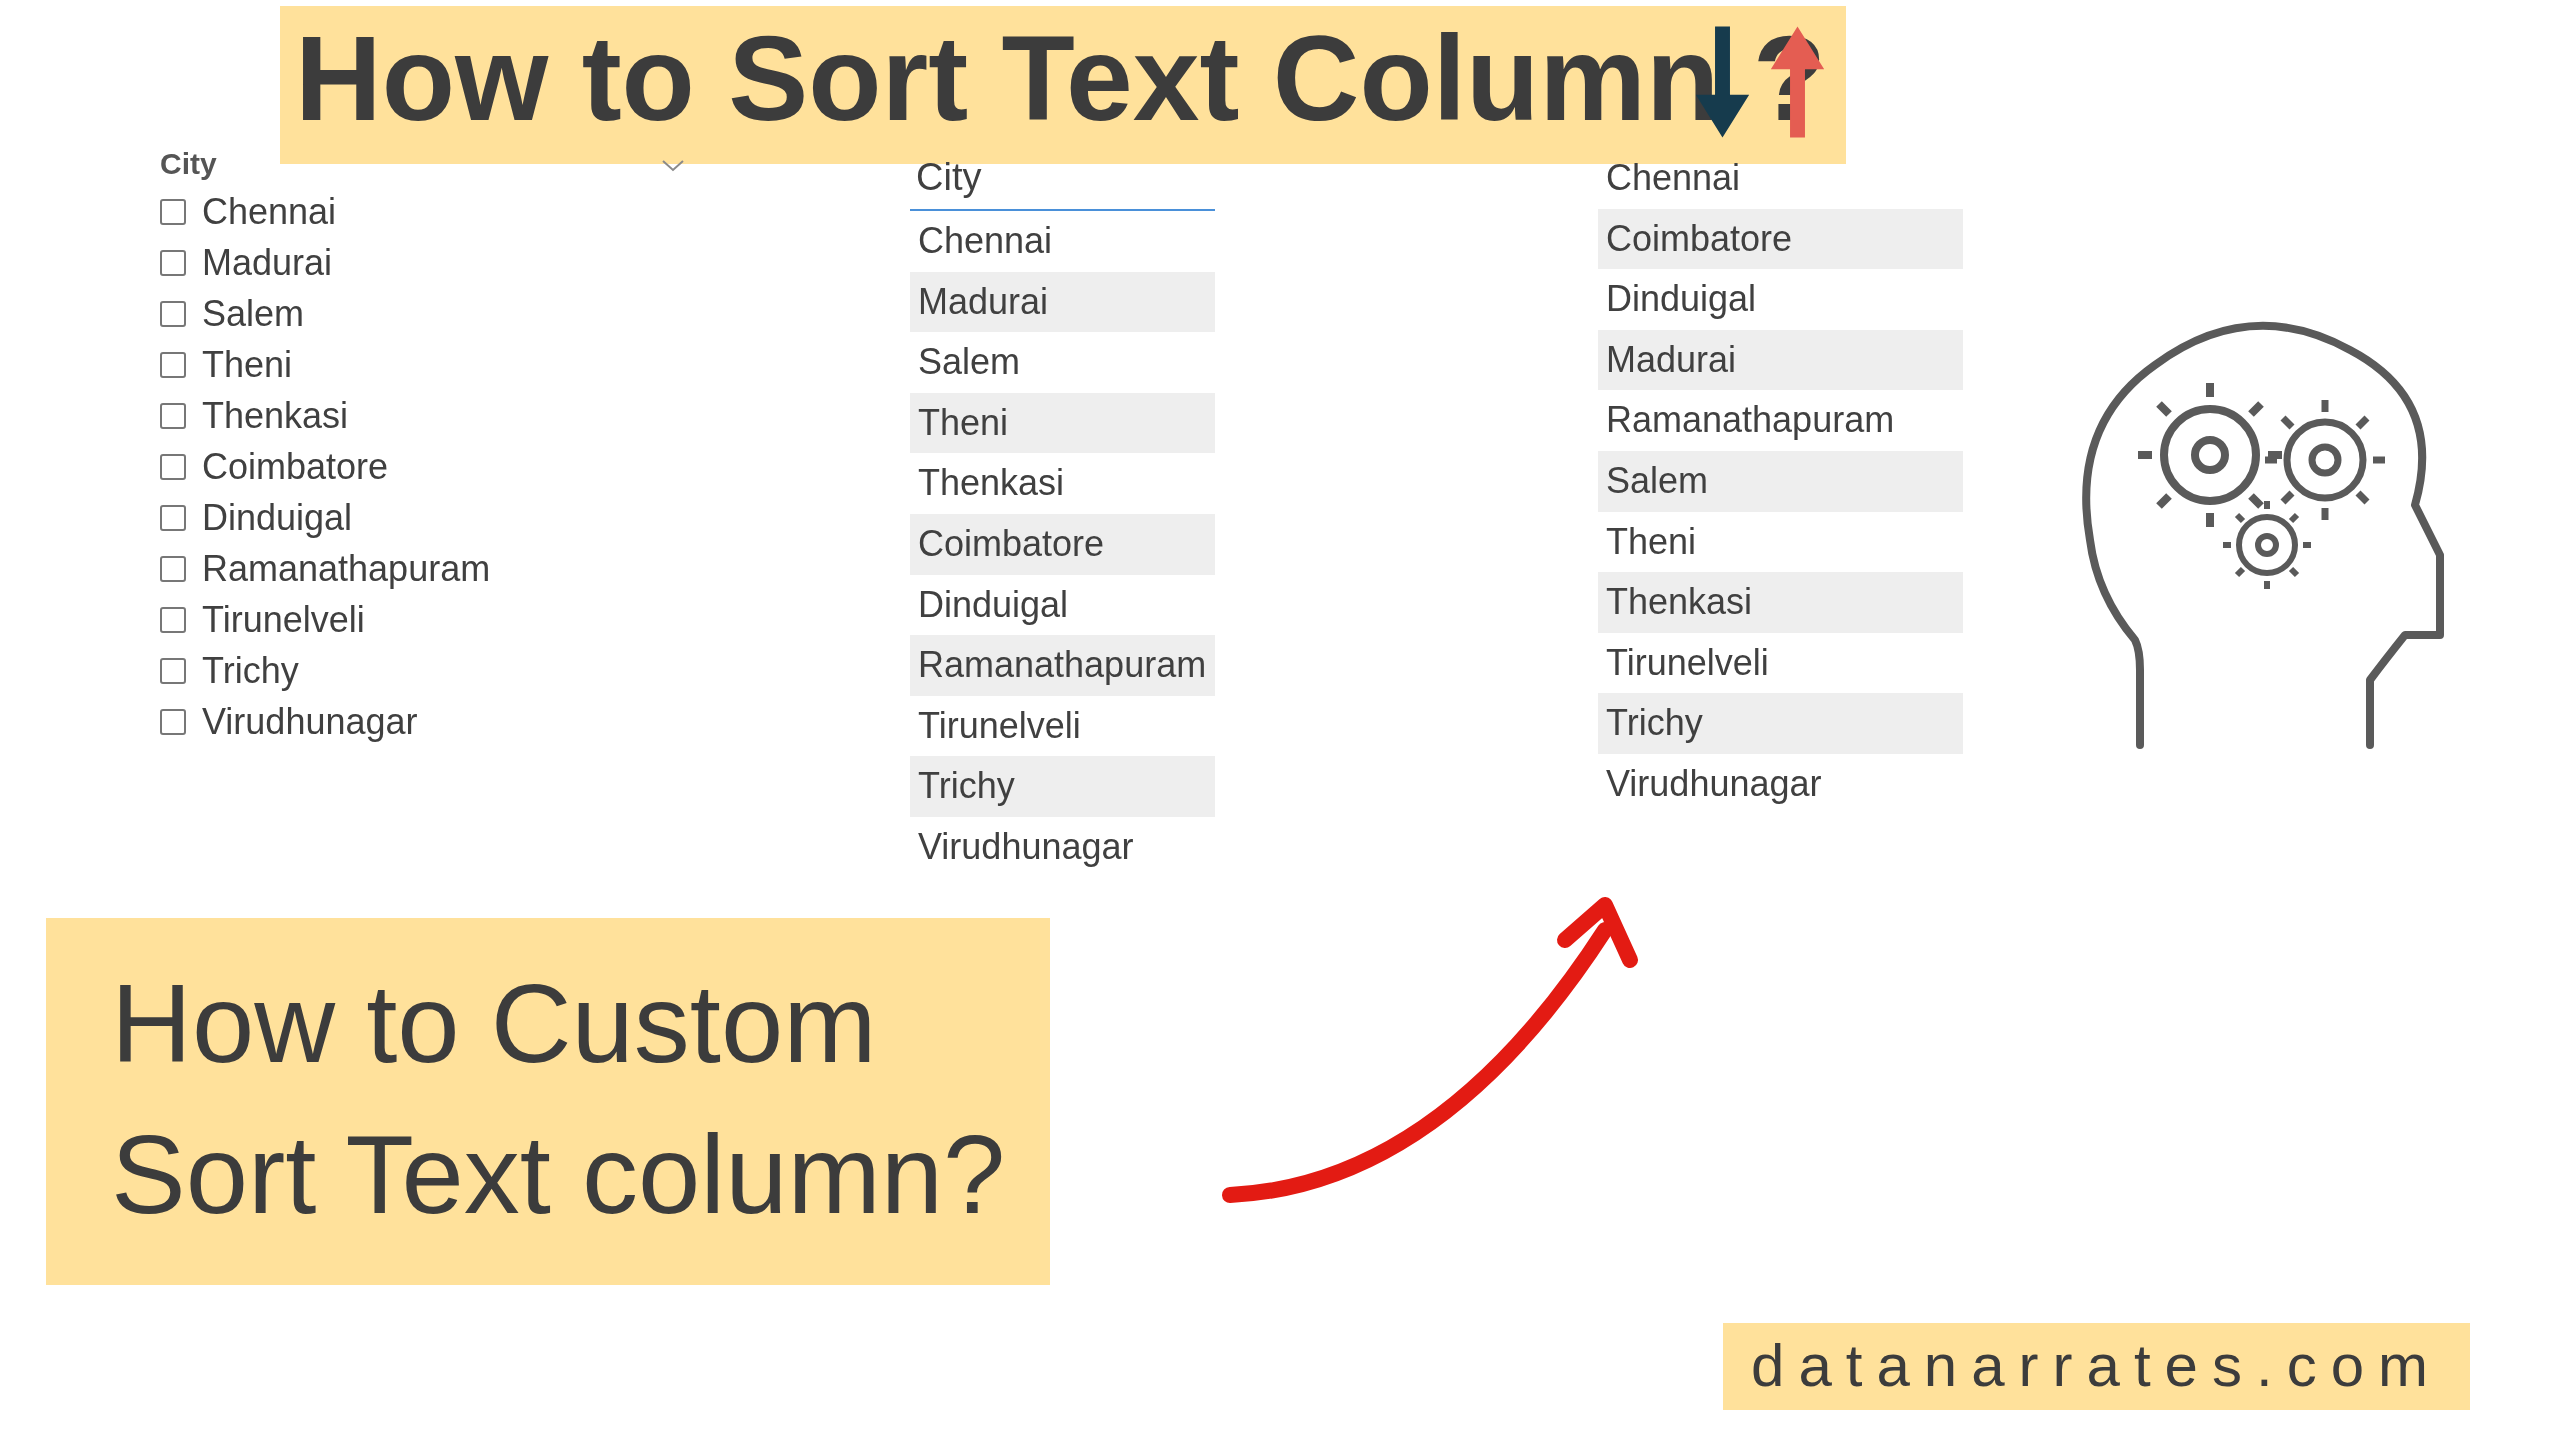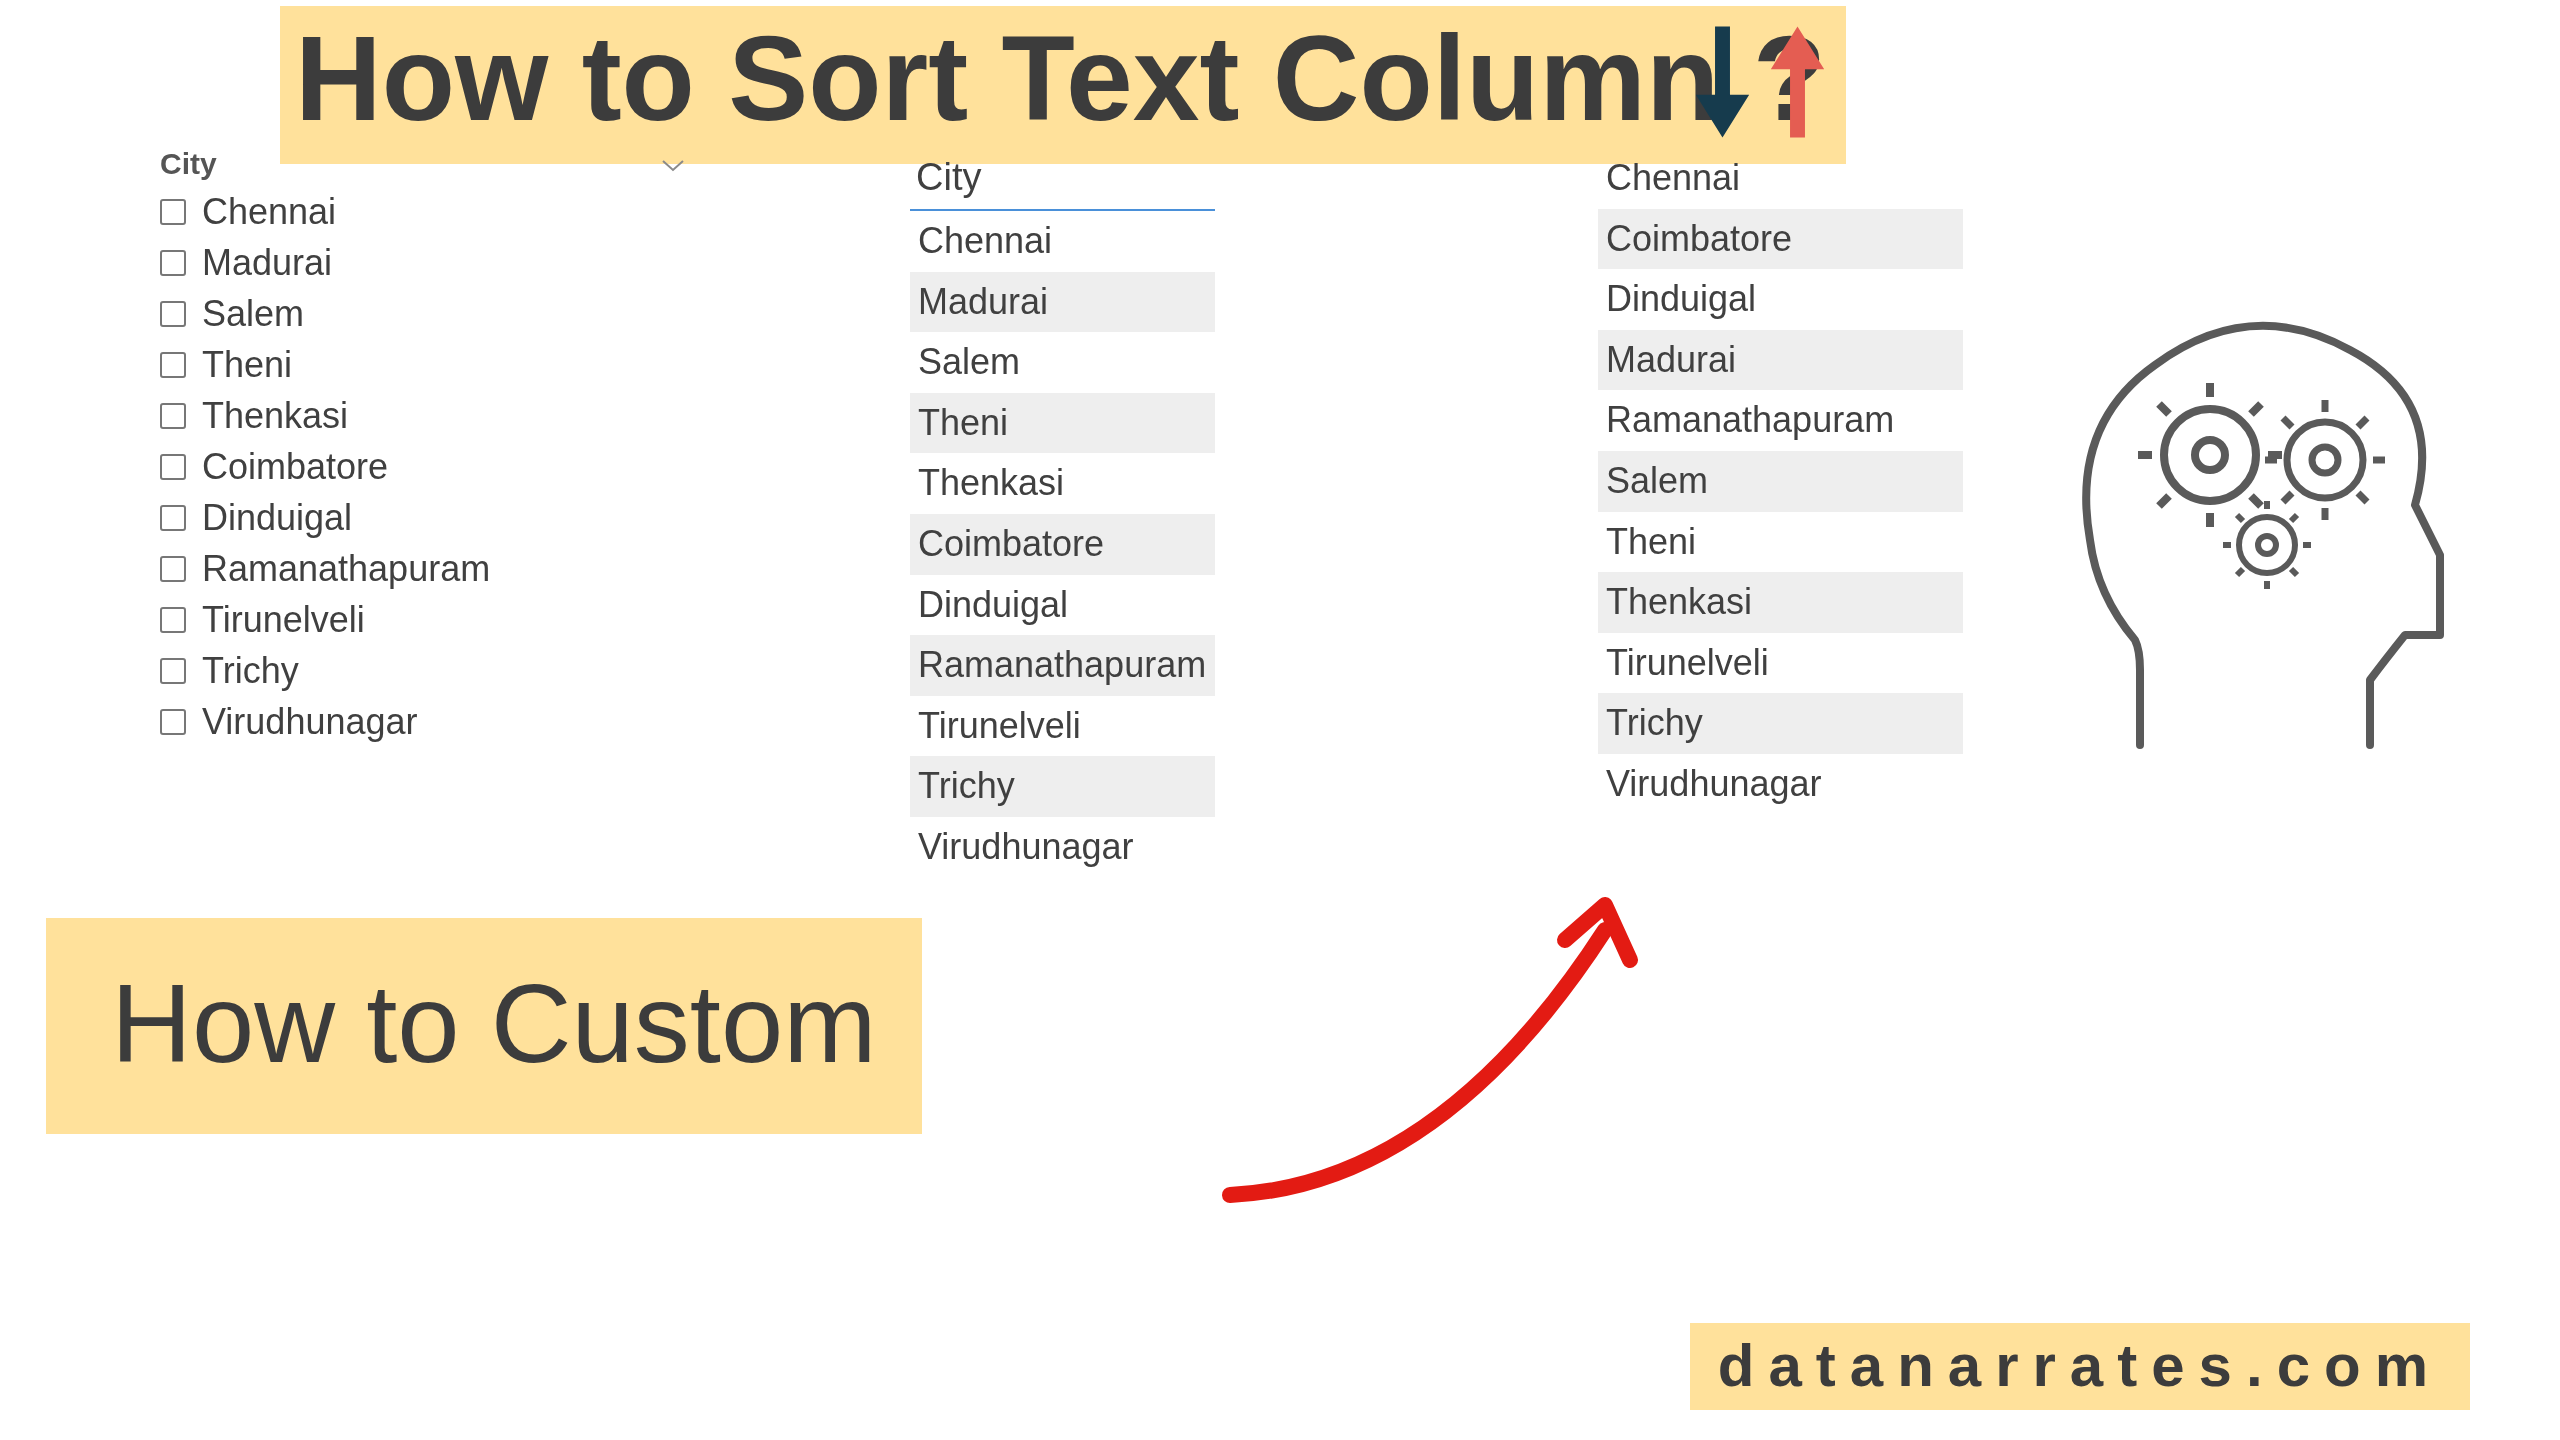--- a/index.html
+++ b/index.html
@@ -109,21 +109,21 @@
       left: 2035px;
     }
 
     .footer-url {
       position: absolute;
       bottom: 30px;
       right: 90px;
       background: #ffe19b;
       padding: 8px 28px 10px 28px;
       font-size: 60px;
-      font-weight: 700;
+      font-weight: 400;
       letter-spacing: 14px;
       color: #3c3c3c;
     }
   </style>
 </head>
 <body>
 
 <div class="title-banner">How to Sort Text Column ?</div>
 
 <div class="sort-arrows">
@@ -220,20 +220,21 @@
   <div class="table-row alt">Salem</div>
   <div class="table-row">Theni</div>
   <div class="table-row alt">Thenkasi</div>
   <div class="table-row">Tirunelveli</div>
   <div class="table-row alt">Trichy</div>
   <div class="table-row">Virudhunagar</div>
 </div>
 
 <div class="subtitle-banner">
   <div>How to Custom</div>
+  <div>Sort Text column?</div>
 </div>
 
 <div class="curved-arrow">
   <svg width="450" height="330" viewBox="0 0 450 330">
     <path d="M20 310 Q 230 300 395 45" stroke="#e31b13" stroke-width="16" fill="none" stroke-linecap="round"></path>
     <path d="M395 20 L355 55 M395 20 L420 75" stroke="#e31b13" stroke-width="16" fill="none" stroke-linecap="round"></path>
   </svg>
 </div>
 
 <div class="head-gears">

